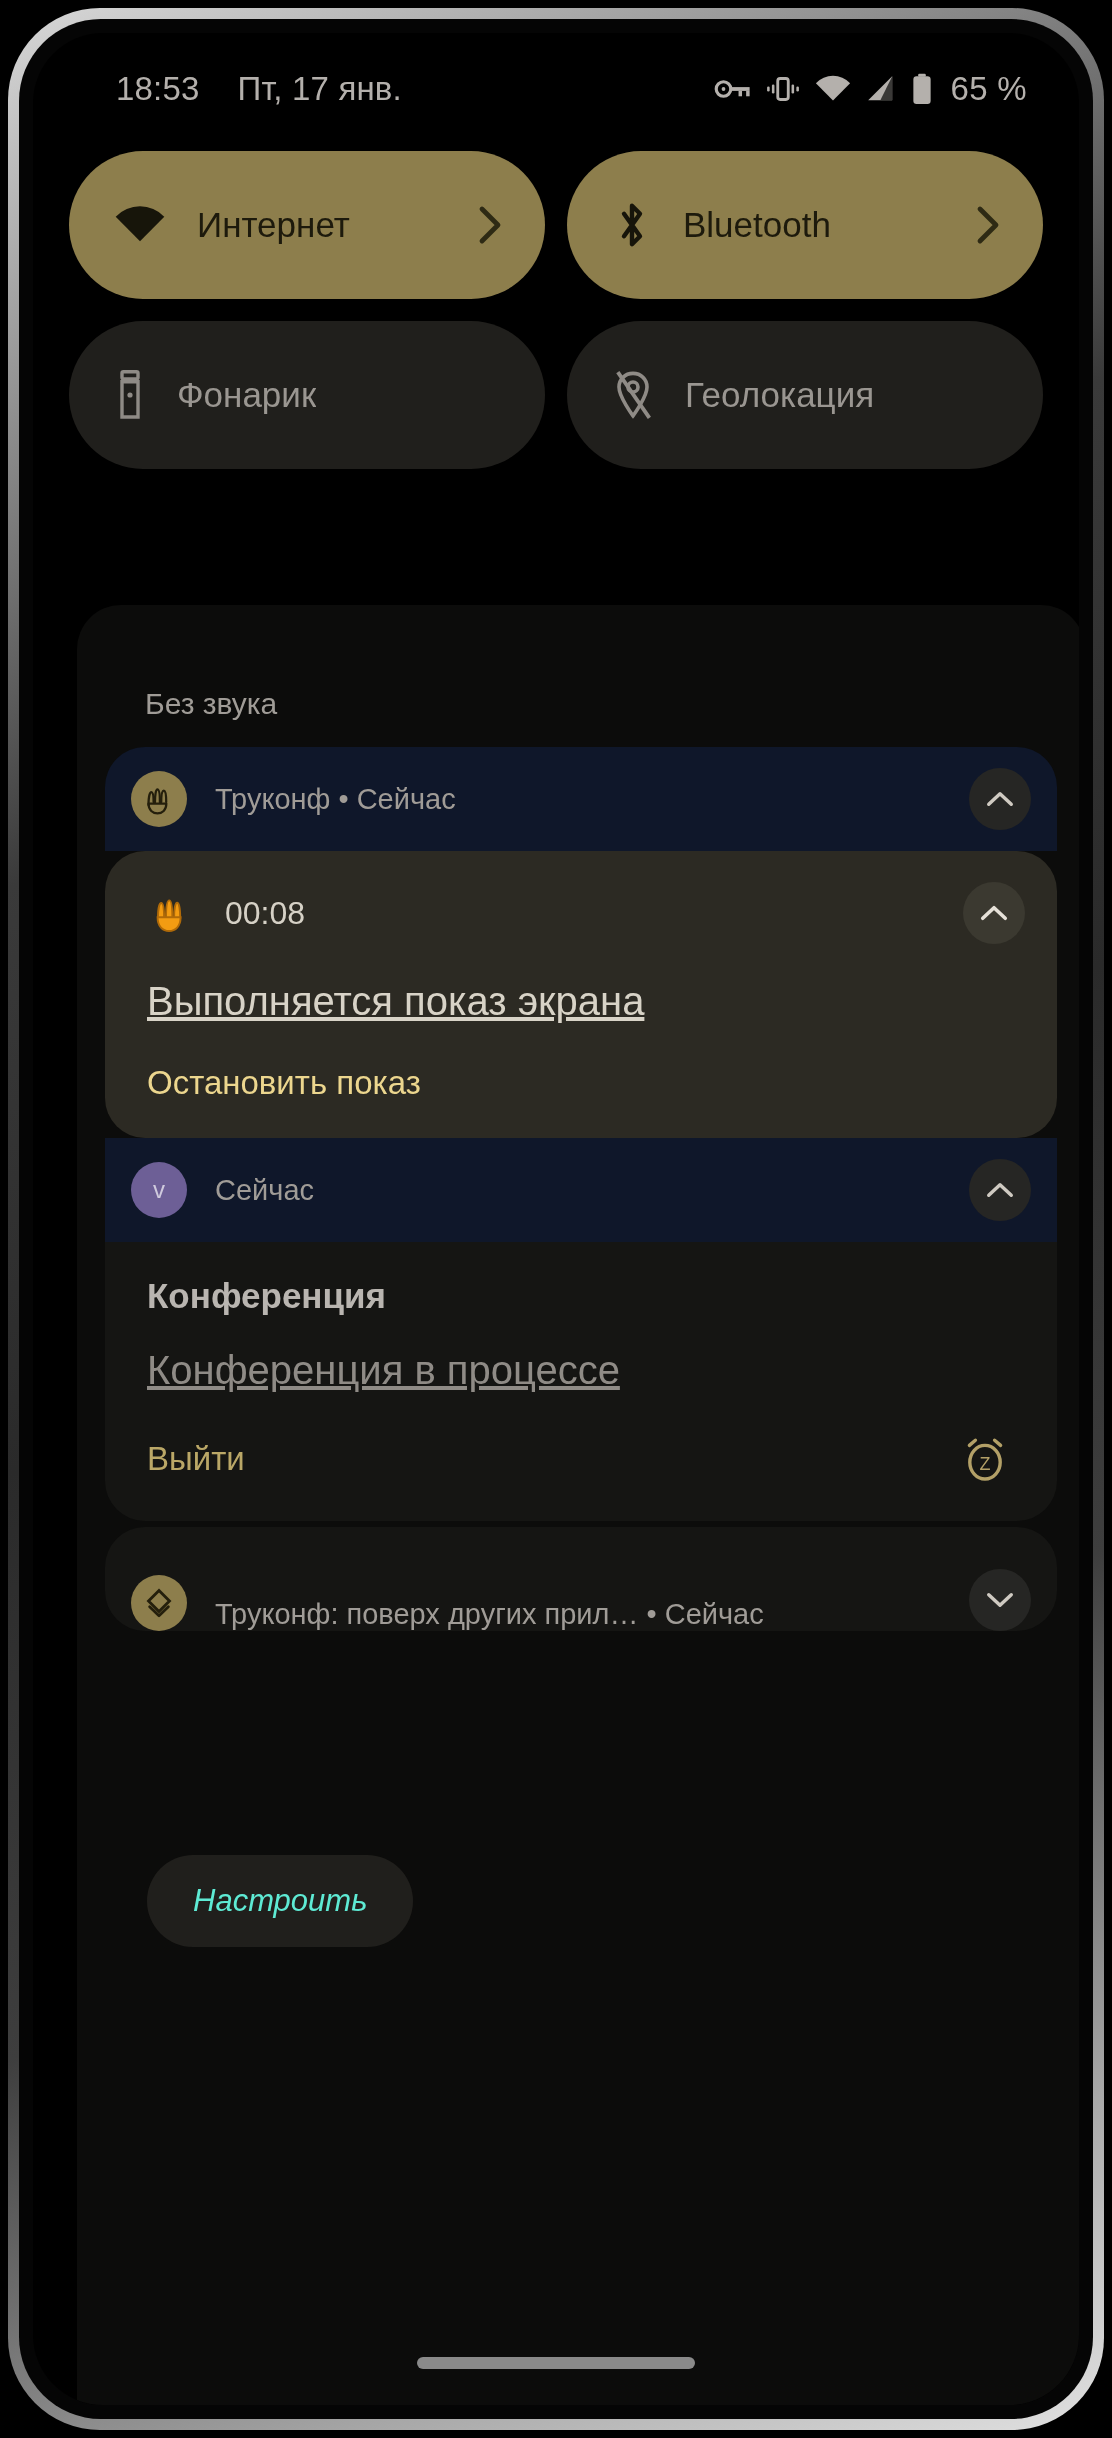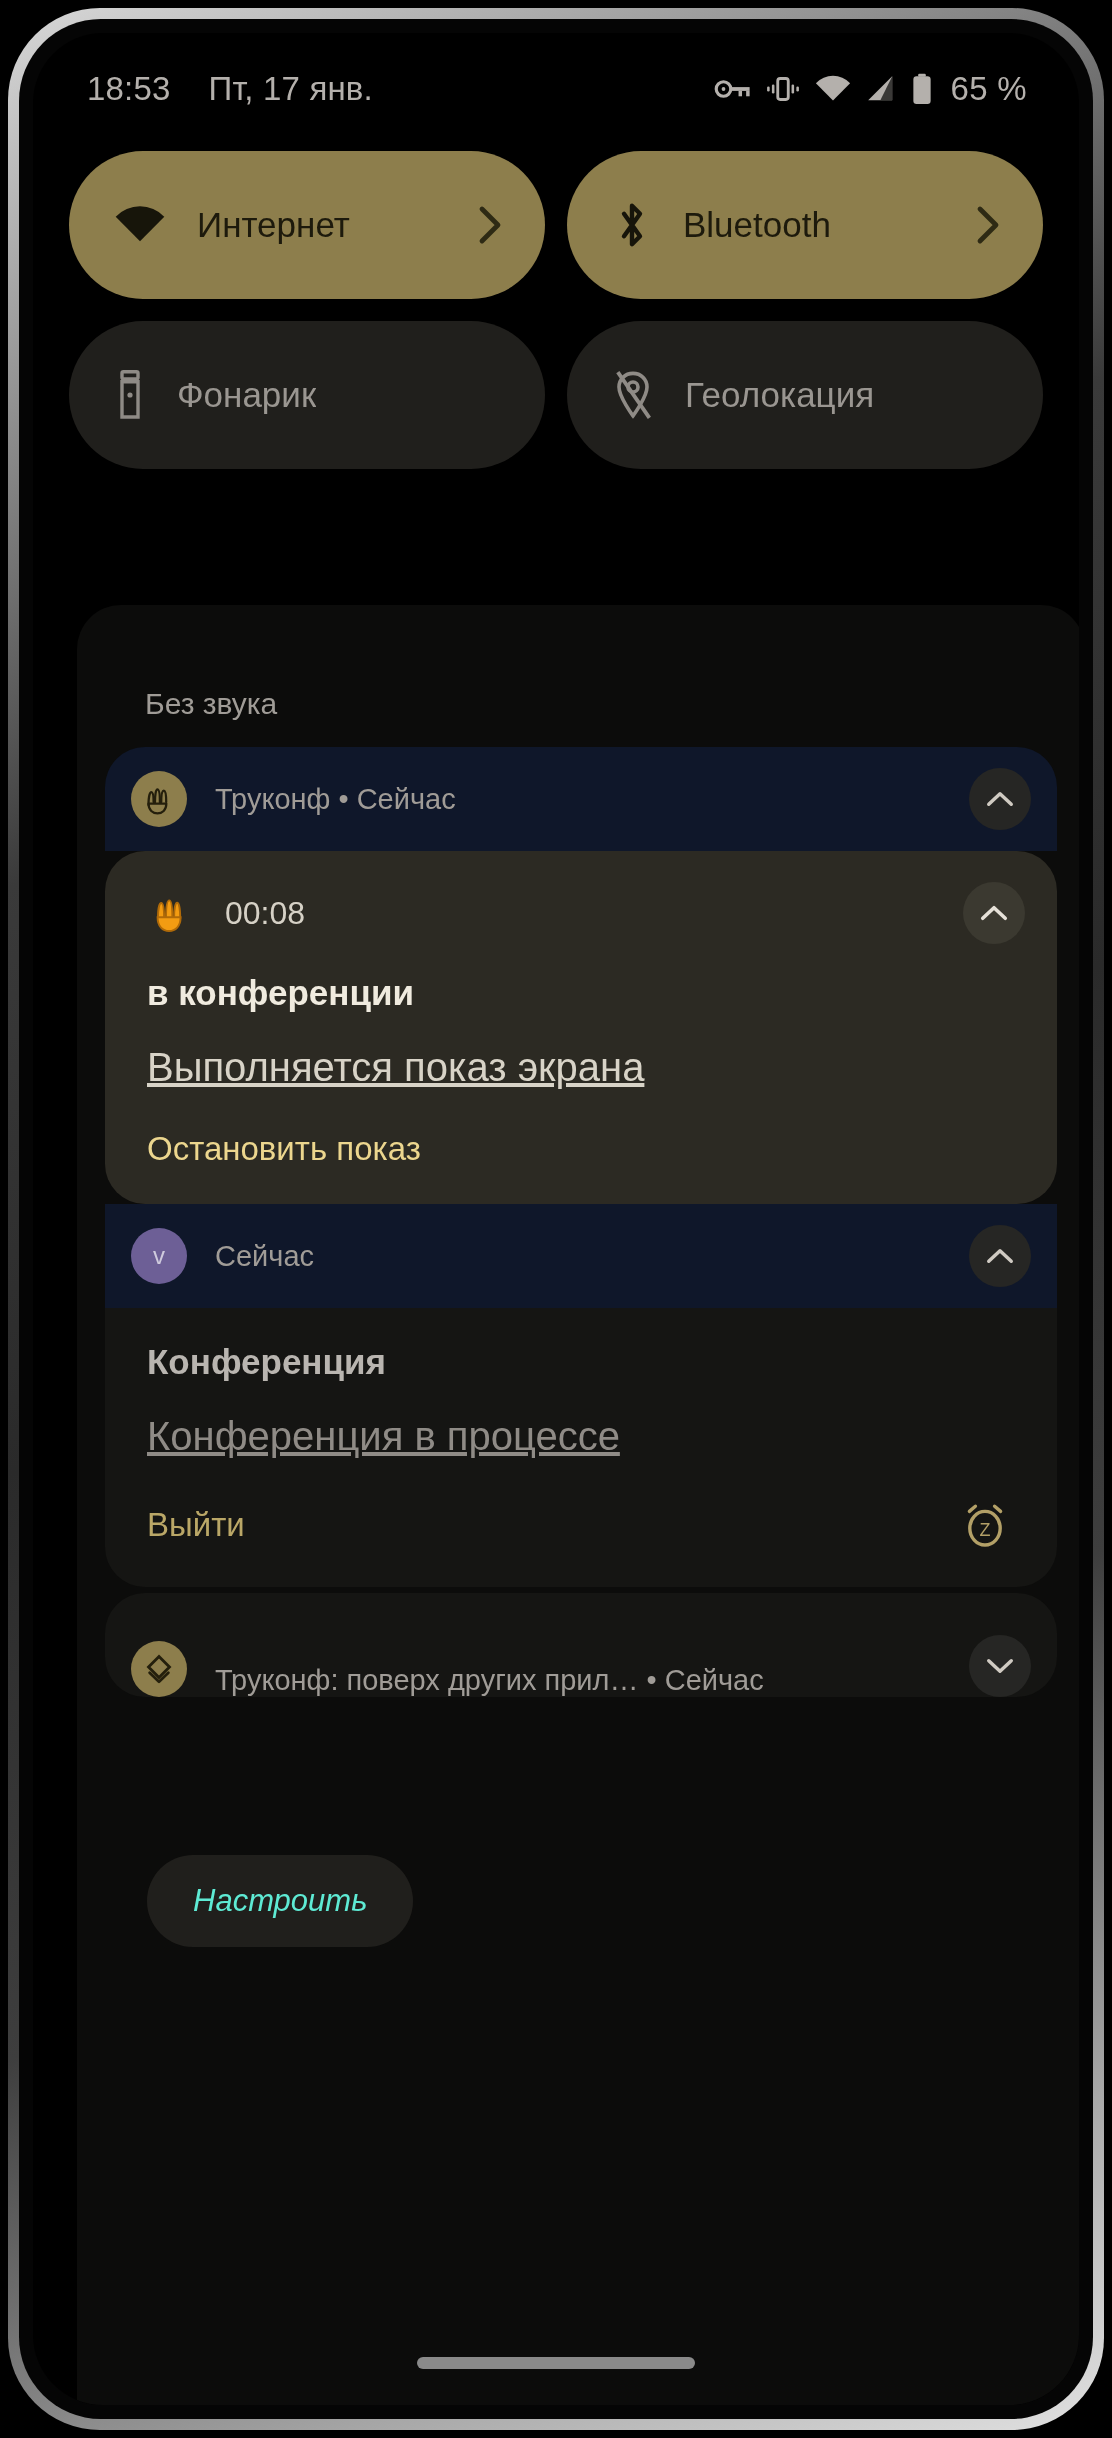--- a/index.html
+++ b/index.html
@@ -51,20 +51,21 @@
     justify-content: space-between;
     padding: 0 52px 0 54px;
   }
   .status-left {
     display: flex;
     align-items: flex-end;
     gap: 38px;
     color: #b4b0ac;
     font-size: 33px;
     letter-spacing: 0.2px;
+    margin-left: 29px;
   }
   .status-right {
     display: flex;
     align-items: center;
     gap: 13px;
     color: #b4b0ac;
   }
   .status-right .sicon { display: block; }
   .batt-text { font-size: 33px; margin-left: 4px; letter-spacing: 0.3px; }
 
@@ -394,21 +395,20 @@
                   <path d="M5 14.2 L17 14.2 C17 19 14.3 21.4 11 21.4 C7.7 21.4 5 19 5 14.2 Z" fill="#f39c12" stroke="#b06a08" stroke-width="1"></path>
                 </svg>
               </div>
               <span class="card-time">00:08</span>
               <div class="chev-btn light">
                 <svg width="30" height="20" viewBox="0 0 20 12">
                   <path d="M2.5 9.5 L10 2.5 L17.5 9.5" fill="none" stroke="#e6e1d8" stroke-width="2.4" stroke-linecap="round" stroke-linejoin="round"></path>
                 </svg>
               </div>
             </div>
-            <div class="card-title">в конференции</div>
             <div class="card-body">Выполняется показ экрана</div>
             <div class="card-actions">
               <span class="action-link">Остановить показ</span>
             </div>
           </div>
         </div>
 
         <div class="notif-group">
 
           <div class="group-header" style="border-radius:0;">

